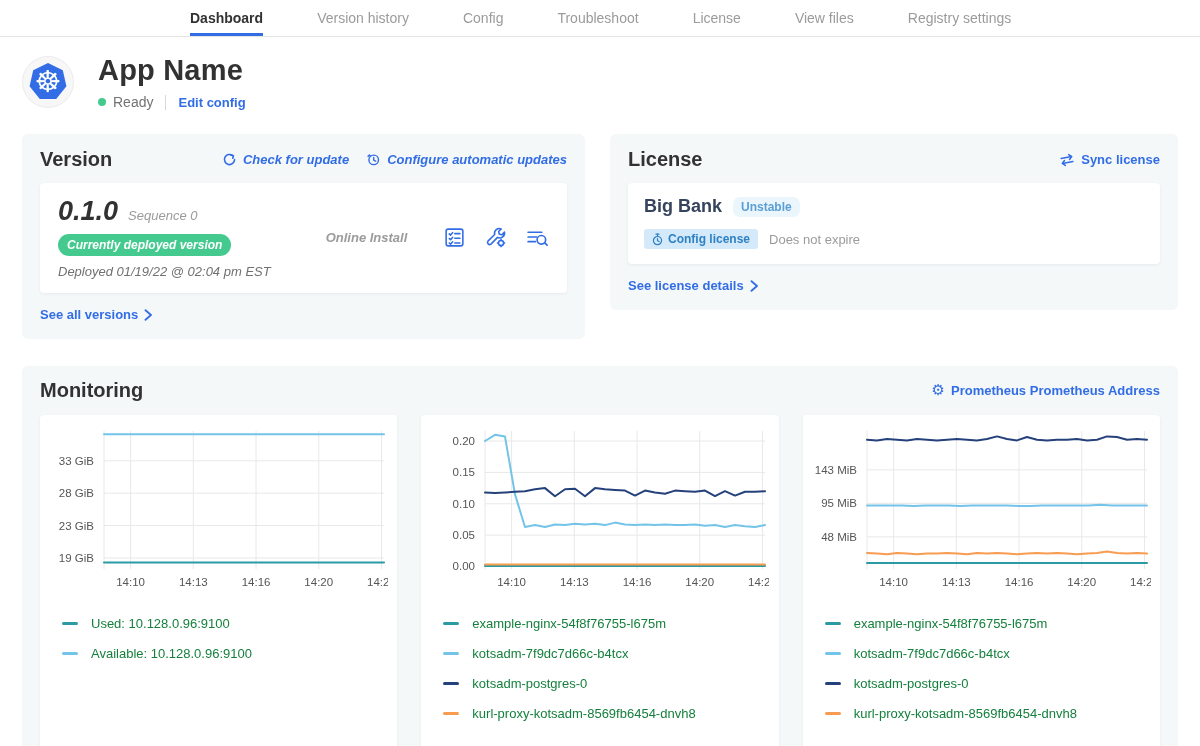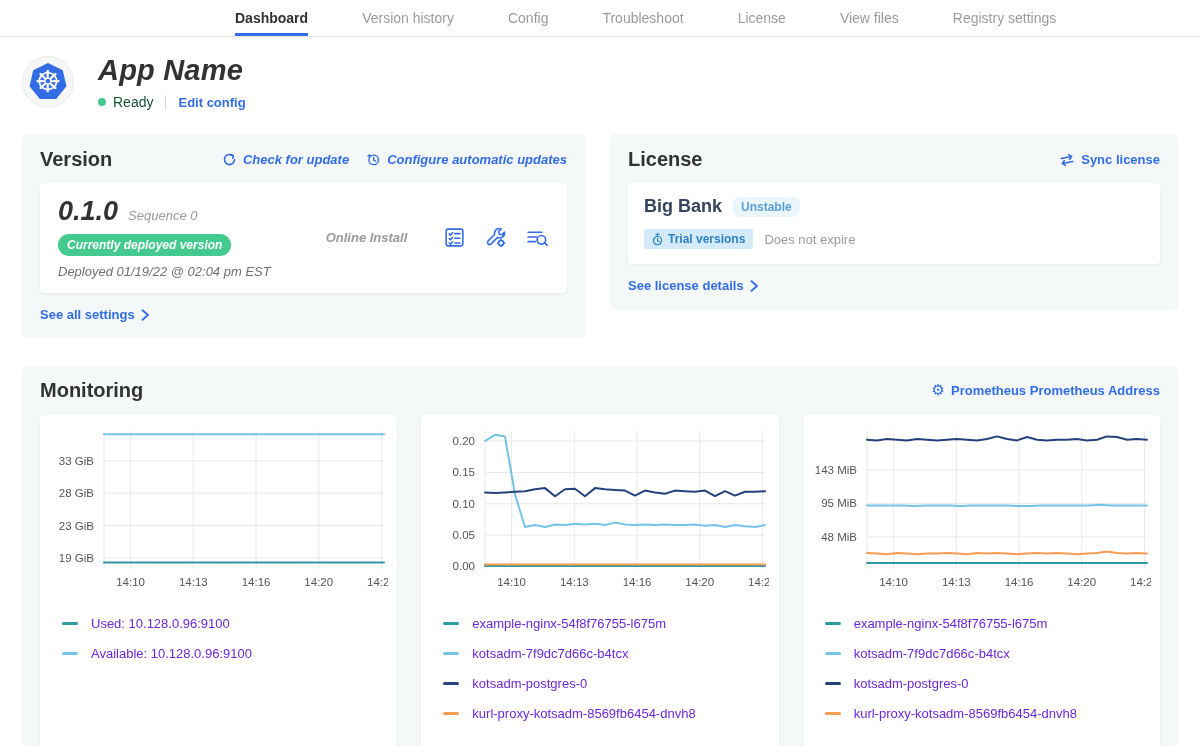--- a/index.html
+++ b/index.html
@@ -4,34 +4,34 @@
 <style>
   * { margin:0; padding:0; box-sizing:border-box; }
   html,body { width:1200px; height:746px; overflow:hidden; background:#fff;
     font-family:"Liberation Sans","DejaVu Sans",sans-serif; color:#323232; }
 
   
   .topnav { height:37px; border-bottom:1px solid #e5e5e5; display:flex;
     align-items:stretch; padding-left:190px; gap:54px; background:#fff; }
   .tab { display:flex; align-items:center; font-size:14px; color:#9b9b9b;
     cursor:pointer; border-bottom:3px solid transparent; padding-top:3px; }
-  .tab.active { color:#323232; font-weight:700; border-bottom-color:#326de6;margin-left:45px; }
+  .tab.active { color:#323232; font-weight:700; border-bottom-color:#326de6; }
 
   
   .app-header { display:flex; align-items:center; gap:24px; padding:17px 24px 12px 22px; }
   .logo-circle { width:52px; height:52px; border-radius:50%; background:#f7f7f7;
     border:1px solid #ececec; display:flex; align-items:center; justify-content:center; }
   .k8s-hept { width:42px; height:42px; background:#326de6; display:flex; align-items:center;
     justify-content:center;
     clip-path:polygon(50% 5%,85.2% 22%,93.9% 60%,69.5% 90.5%,30.5% 90.5%,6.1% 60%,14.8% 22%); }
   .k8s-hept span { color:#fff; font-size:30px; line-height:42px; font-family:"DejaVu Sans",sans-serif; }
-  .app-title { font-size:29px; font-weight:700; letter-spacing:.2px;font-style:italic; }
+  .app-title { font-size:29px; font-weight:700; letter-spacing:.2px; }
   .status-row { display:flex; align-items:center; margin-top:7px; }
   .status-dot { width:8px; height:8px; border-radius:50%; background:#44ca8f; margin-right:7px; }
-  .status-text { font-size:14px; color:#14532d; }
+  .status-text { font-size:14px; color:#737373; }
   .vdiv { width:1px; height:15px; background:#d9d9d9; margin:0 12px; }
   .blue-link { color:#326de6; font-size:13px; font-weight:700; cursor:pointer;
     display:inline-flex; align-items:center; gap:6px; text-decoration:none; }
 
   
   .cards-row { display:flex; gap:25px; padding:0 22px; margin-top:12px; align-items:flex-start; }
   .card { background:#f4f8f9; border-radius:6px; padding:14px 18px 16px; }
   .card.version { flex:0 0 563px; }
   .card.license { flex:1; }
   .card-head { display:flex; justify-content:space-between; align-items:center; margin-bottom:12px; }
@@ -63,21 +63,21 @@
   .l-expiry { font-size:13px; color:#9b9b9b; margin-left:11px; }
 
   
   .monitoring { margin:27px 22px 0; background:#f4f8f9; border-radius:6px; padding:13px 18px 16px; }
   .mon-head { display:flex; justify-content:space-between; align-items:center; margin-bottom:13px; }
   .gear-glyph { font-size:15px; line-height:1; font-family:"DejaVu Sans",sans-serif; }
   .charts-row { display:flex; gap:24px; align-items:stretch; }
   .chart-card { flex:1; background:#fff; border-radius:4px; box-shadow:0 1px 3px rgba(50,60,70,.07);
     padding:8px 8px 16px; display:flex; flex-direction:column; }
   .legend { margin:8px 0 0 14px; }
-  .legend-item { display:flex; align-items:center; gap:13px; margin:15px 0; font-size:13px; color:#6d28d9; }
+  .legend-item { display:flex; align-items:center; gap:13px; margin:15px 0; font-size:13px; color:#15803d; }
   .swatch { width:16px; height:3px; border-radius:2px; flex:0 0 auto; }
   .chart-title { margin-top:auto; padding-top:14px; text-align:center; font-size:14px; font-weight:700; }
   svg text { font-family:"Liberation Sans","DejaVu Sans",sans-serif; }
 </style>
 </head>
 <body>
 
 <nav class="topnav" id="nav-tabs">
     <div class="tab active">Dashboard</div>
     <div class="tab">Version history</div>
@@ -161,21 +161,21 @@
           <line x1="3" y1="6" x2="16" y2="6"></line>
             <line x1="3" y1="10.5" x2="11" y2="10.5"></line>
             <line x1="3" y1="15" x2="10" y2="15"></line>
           <circle cx="15.7" cy="13.2" r="4.1"></circle>
             <line x1="18.8" y1="16.2" x2="21.2" y2="18.4"></line>
         </svg>
       </div>
     </div>
 
     <a class="blue-link see-link">
-      <span>See all settings</span>
+      <span>See all versions</span>
       <svg width="9" height="12" viewBox="0 0 9 12" fill="none" stroke="#326de6" stroke-width="1.8" stroke-linecap="round" stroke-linejoin="round">
           <path d="M1.5 1.2 L7 6 L1.5 10.8"></path>
         </svg>
     </a>
   </section>
 
   <section class="card license">
     <div class="card-head">
       <div class="card-title">License</div>
       <a class="blue-link">
@@ -195,21 +195,21 @@
         <span class="badge-chan">Unstable</span>
       </div>
       <div class="l-row2">
         <span class="badge-trial">
           <svg width="11" height="13" viewBox="0 0 11 13" fill="none" stroke="#2e81c3" stroke-width="1.2" stroke-linecap="round" stroke-linejoin="round">
             <circle cx="5.5" cy="7.6" r="4.1"></circle>
               <path d="M5.5 5.5 V7.7 L7.1 8.6"></path>
               <line x1="4" y1="1.2" x2="7" y2="1.2"></line>
               <line x1="5.5" y1="1.2" x2="5.5" y2="2.8"></line>
           </svg>
-          <span>Trial versions</span>
+          <span>Config license</span>
         </span>
         <span class="l-expiry">Does not expire</span>
       </div>
     </div>
 
     <a class="blue-link see-link">
       <span>See license details</span>
       <svg width="9" height="12" viewBox="0 0 9 12" fill="none" stroke="#326de6" stroke-width="1.8" stroke-linecap="round" stroke-linejoin="round">
           <path d="M1.5 1.2 L7 6 L1.5 10.8"></path>
         </svg>

